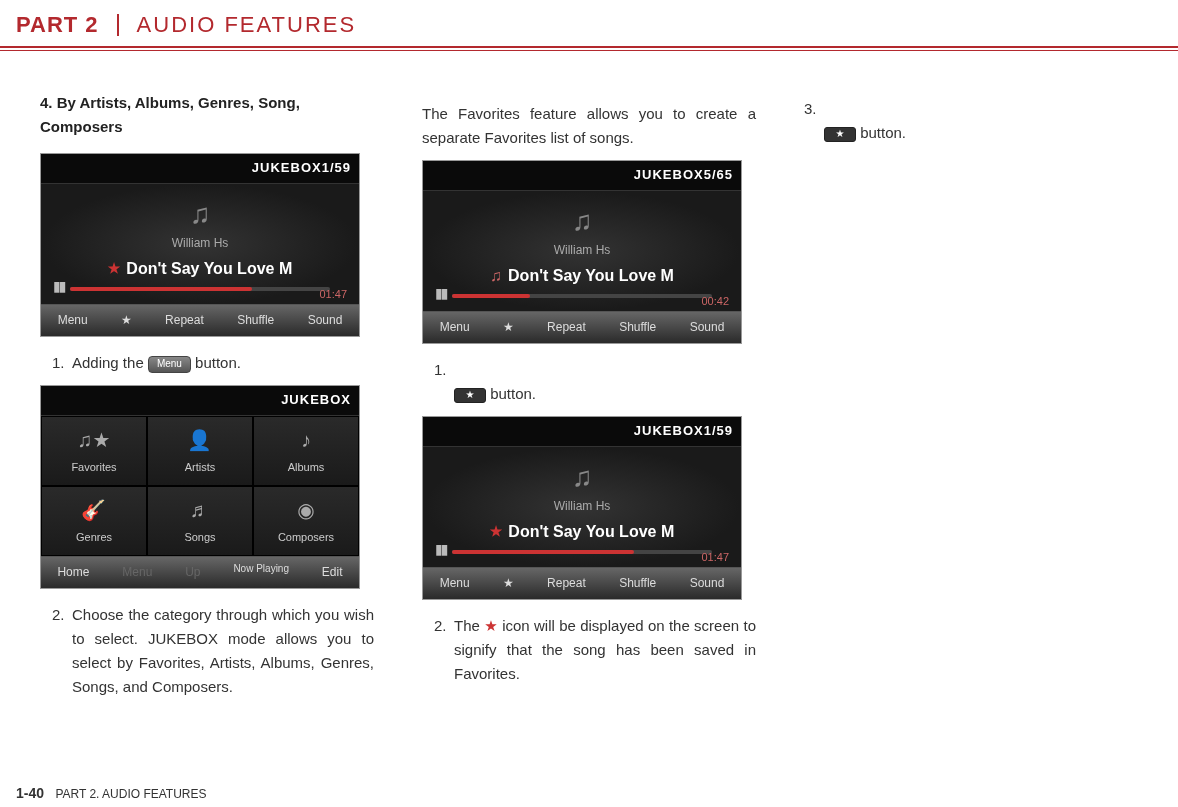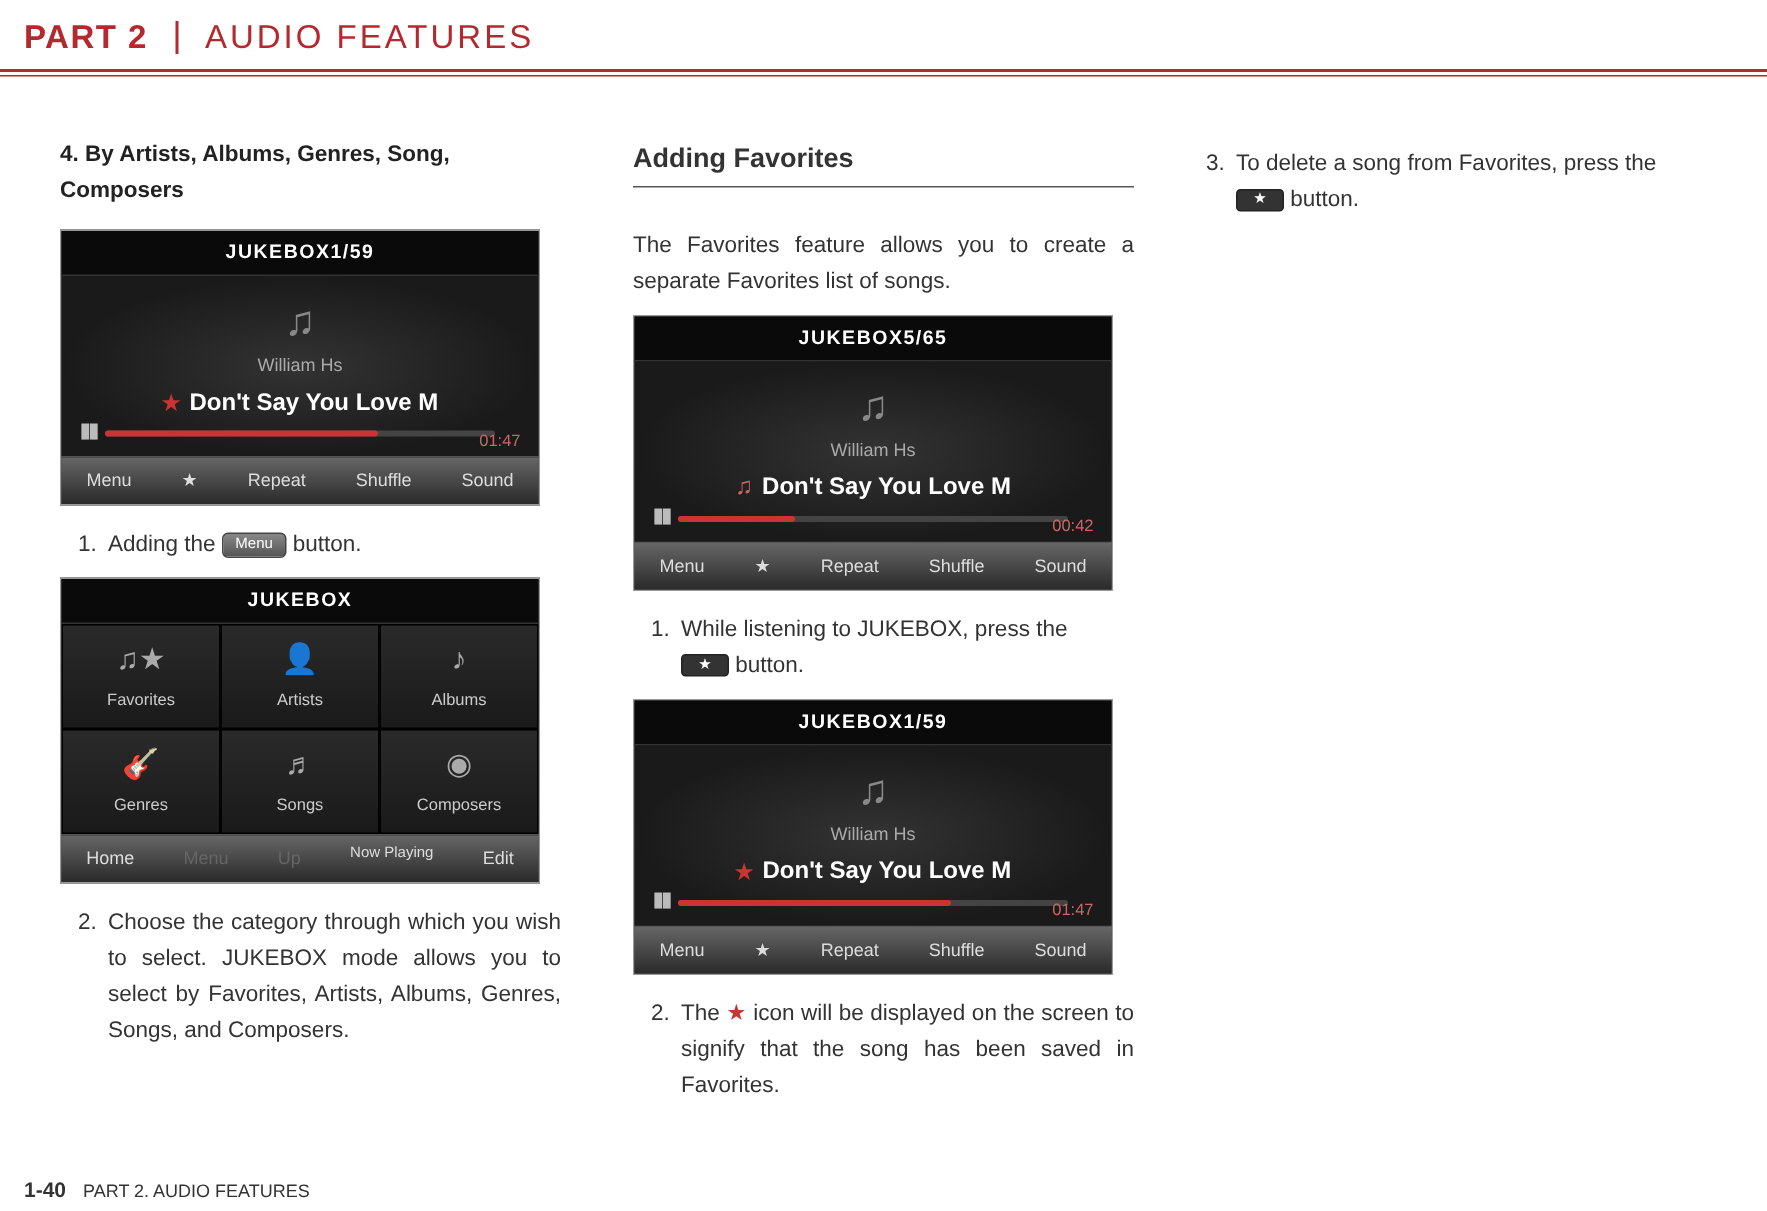--- a/index.html
+++ b/index.html
@@ -75,21 +75,21 @@
     position: relative;
   }
   .ss-top {
     background: #0a0a0a;
     padding: 4px 8px;
     font-weight: bold;
     font-size: 13px;
     letter-spacing: 1px;
     border-bottom: 1px solid #333;
     display: flex;
-    justify-content: center;
+    justify-content: flex-end;
   }
   .ss-body {
     height: 120px;
     background: radial-gradient(ellipse at center, #333 0%, #1a1a1a 70%);
     position: relative;
     display: flex;
     flex-direction: column;
     align-items: center;
     justify-content: center;
   }
@@ -332,21 +332,20 @@
       </div>
     </div>
 
     <div class="step" style="padding-left:12px;">
       <span class="step-num">2.</span>
       <span class="step-body">Choose the category through which you wish to select. JUKEBOX mode allows you to select by Favorites, Artists, Albums, Genres, Songs, and Composers.</span>
     </div>
   </div>
 
   <div class="col">
-    <div class="panel-heading">Adding Favorites</div>
     <p style="text-align:justify; margin-bottom:10px;margin-top:11px;">The Favorites feature allows you to create a separate Favorites list of songs.</p>
 
     <div class="screenshot">
       <div class="ss-top">
         <span>JUKEBOX</span>
         <span>5/65</span>
       </div>
       <div class="ss-body">
         <div class="ss-note-icon">♫</div>
         <div class="ss-artist">William Hs</div>
@@ -365,21 +364,21 @@
         <span>★</span>
         <span>Repeat</span>
         <span>Shuffle</span>
         <span>Sound</span>
       </div>
     </div>
 
     <div class="step" style="padding-left:12px;">
       <span class="step-num">1.</span>
       <span class="step-body">
-        <span>While listening to JUKEBOX, press the </span><br>
+        <br>
         <span class="btn-star">★</span><span> button.</span>
       </span>
     </div>
 
     <div class="screenshot">
       <div class="ss-top">
         <span>JUKEBOX</span>
         <span>1/59</span>
       </div>
       <div class="ss-body">
@@ -409,21 +408,21 @@
       <span class="step-body">
         <span>The </span><span class="star-red-inline">★</span><span> icon will be displayed on the screen to signify that the song has been saved in Favorites.</span>
       </span>
     </div>
   </div>
 
   <div class="col">
     <div class="step">
       <span class="step-num">3.</span>
       <span class="step-body">
-        <span>To delete a song from Favorites, press the </span><br>
+        <br>
         <span class="btn-star">★</span><span> button.</span>
       </span>
     </div>
   </div>
 </div>
 
 <div class="footer">
   <span class="pg">1-40</span>
   <span>PART 2. AUDIO FEATURES</span>
 </div>

